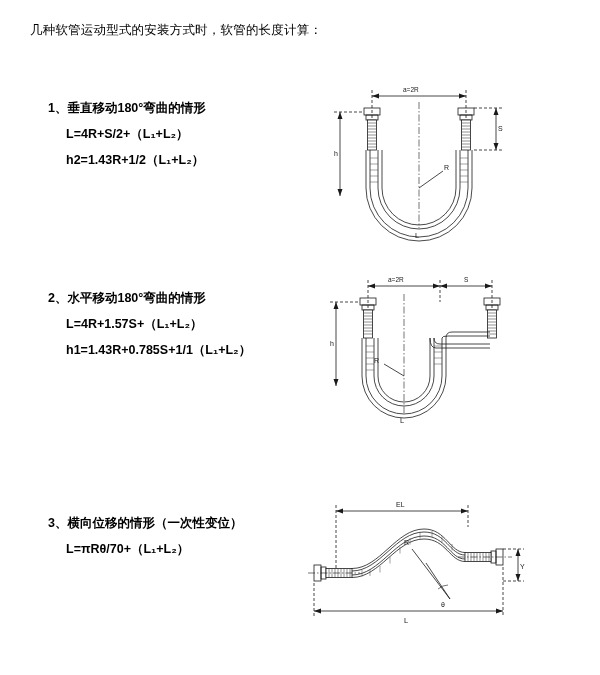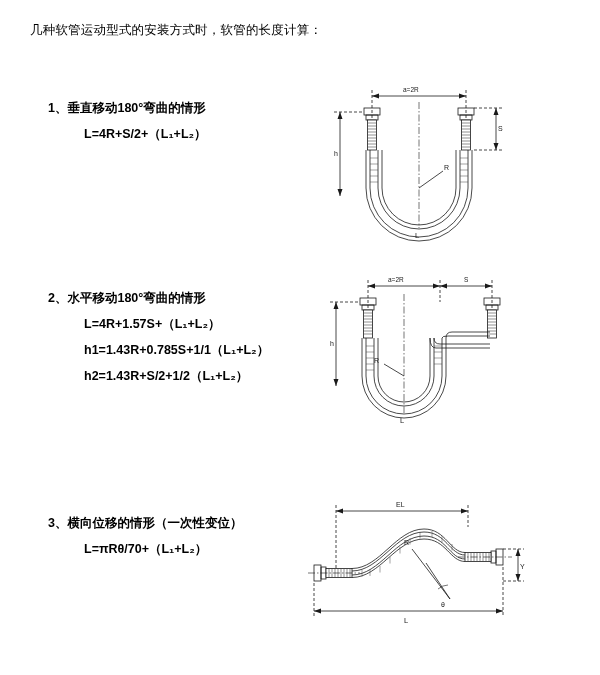--- a/index.html
+++ b/index.html
@@ -45,21 +45,21 @@
     font-weight: bold;
   }
   .sec-title {
     font-size: 12.5px;
     white-space: nowrap;
     margin-bottom: 9px;
   }
   .formula {
     font-size: 12.5px;
     white-space: nowrap;
-    margin-left: 36px;
+    margin-left: 18px;
     margin-bottom: 9px;
   }
 
   .figure {
     position: absolute;
     top: -22px;
     left: 300px;
     width: 290px;
     height: 190px;
   }
@@ -73,20 +73,21 @@
 <body>
 
 <div class="page">
 
   <div class="heading">几种软管运动型式的安装方式时，软管的长度计算：</div>
 
   <div class="section sec1">
     <div class="textblock">
       <div class="sec-title">1、垂直移动180°弯曲的情形</div>
       <div class="formula">L=4R+S/2+（L₁+L₂）</div>
+      <div class="formula">h2=1.43R+1/2（L₁+L₂）</div>
     </div>
 
     <div class="figure">
       <svg width="290" height="190" viewBox="0 0 290 190" xmlns="http://www.w3.org/2000/svg">
         <g fill="none" stroke="#1a1a1a" stroke-width="0.8">
 
           <line x1="72" y1="18" x2="166" y2="18"></line>
           <path d="M72 18 l7 -2.5 v5 z" fill="#1a1a1a" stroke="none"></path>
           <path d="M166 18 l-7 -2.5 v5 z" fill="#1a1a1a" stroke="none"></path>
           <line x1="72" y1="12" x2="72" y2="40" stroke-dasharray="3,2"></line>
@@ -163,21 +164,20 @@
         </g>
       </svg>
     </div>
   </div>
 
   <div class="section sec2">
     <div class="textblock">
       <div class="sec-title">2、水平移动180°弯曲的情形</div>
       <div class="formula">L=4R+1.57S+（L₁+L₂）</div>
       <div class="formula">h1=1.43R+0.785S+1/1（L₁+L₂）</div>
-      <div class="formula">h2=1.43R+S/2+1/2（L₁+L₂）</div>
     </div>
 
     <div class="figure">
       <svg width="290" height="190" viewBox="0 0 290 190" xmlns="http://www.w3.org/2000/svg">
         <g fill="none" stroke="#1a1a1a" stroke-width="0.8">
 
           <line x1="68" y1="18" x2="140" y2="18"></line>
           <path d="M68 18 l7 -2.5 v5 z" fill="#1a1a1a" stroke="none"></path>
           <path d="M140 18 l-7 -2.5 v5 z" fill="#1a1a1a" stroke="none"></path>
           <text x="88" y="14" font-size="6.5" fill="#1a1a1a" stroke="none" font-family="Liberation Sans, sans-serif">a=2R</text>

